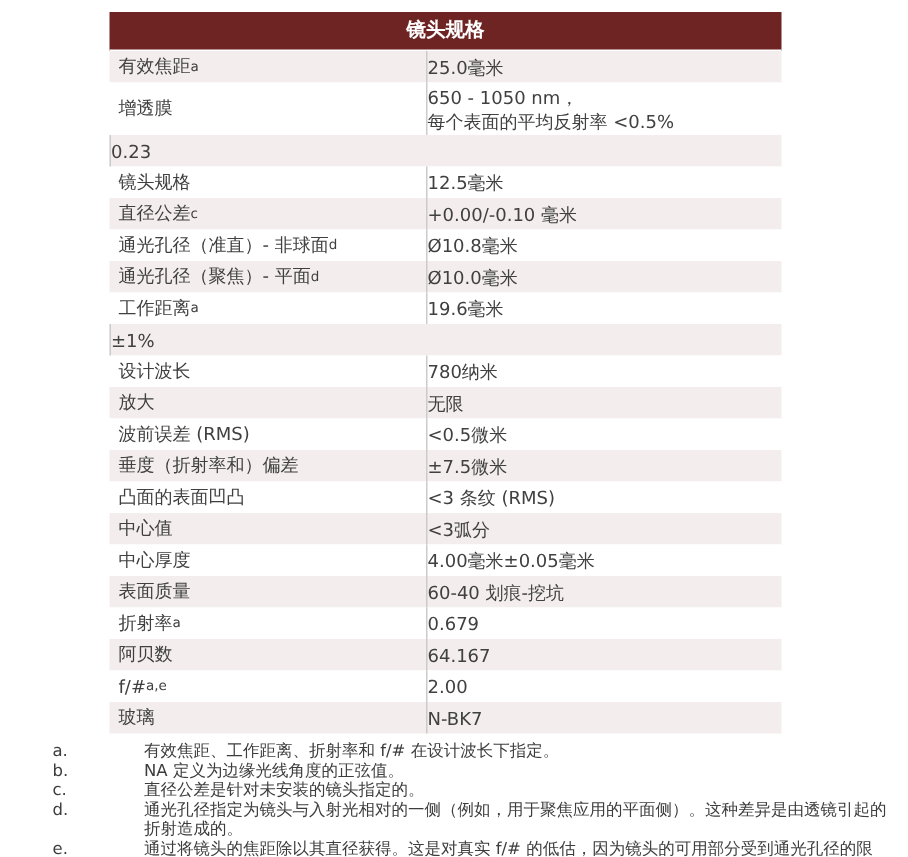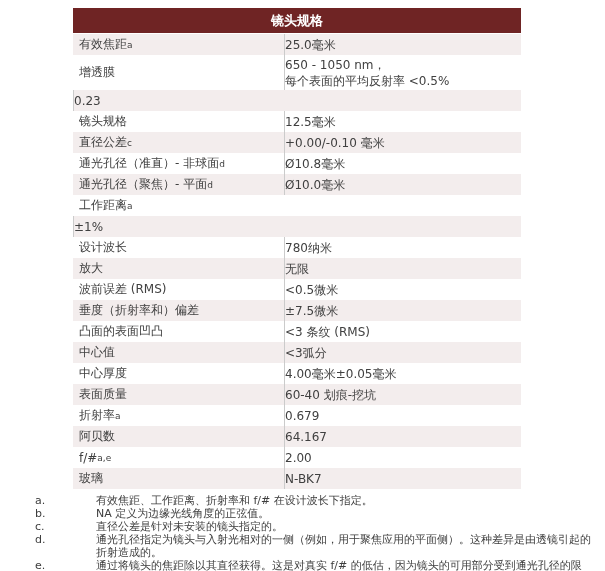--- a/index.html
+++ b/index.html
@@ -159,20 +159,23 @@
     <div class="value-cell">
         <span>Ø10.0毫米</span>
       </div>
   </div>
 
   <div class="spec-row">
     <div class="label-cell">
         <span>工作距离</span>
         <sup class="fn-sup">a</sup>
       </div>
+    <div class="value-cell">
+        <span>19.6毫米</span>
+      </div>
   </div>
 
   <div class="spec-row alt">
     <div class="value-cell">
         <span>±1%</span>
       </div>
   </div>
 
   <div class="spec-row">
     <div class="label-cell">

